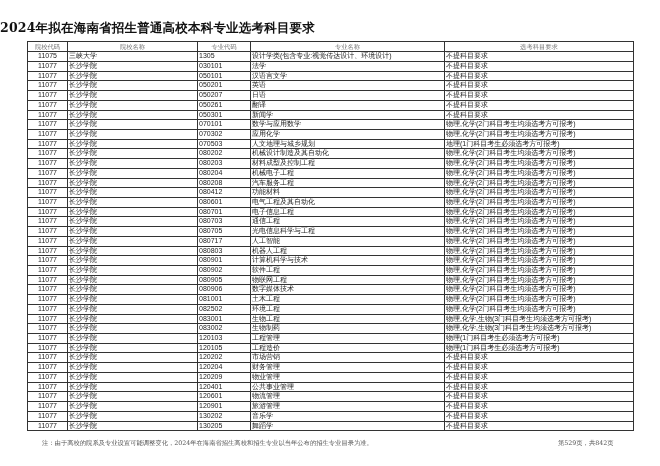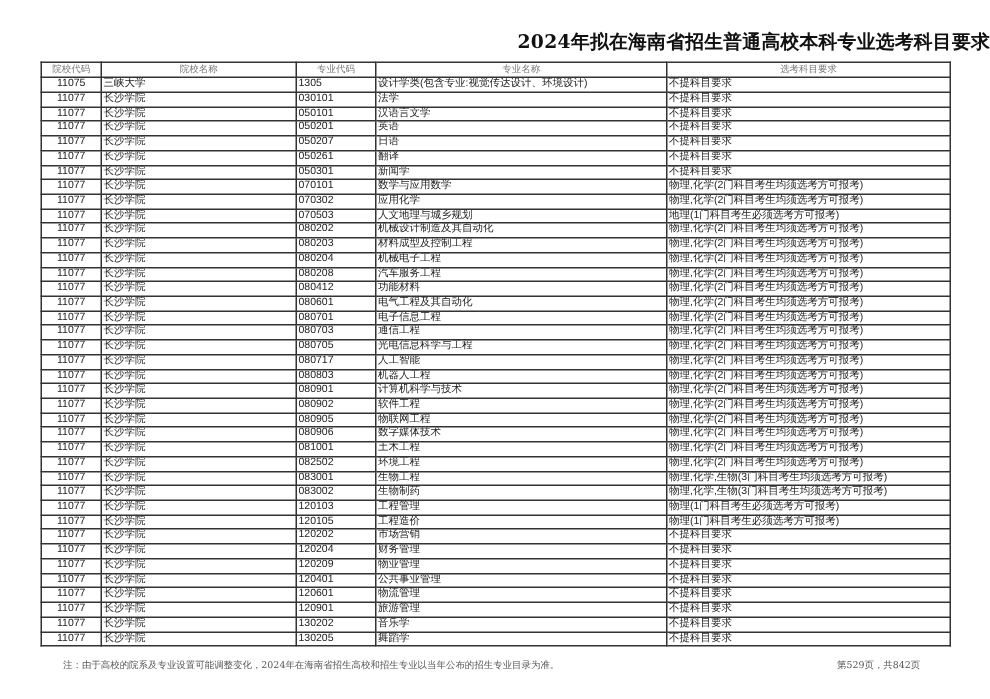--- a/index.html
+++ b/index.html
@@ -1,17 +1,17 @@
 <!DOCTYPE html>
 <html><head>
 <meta charset="utf-8">
 <style>
   html, body { margin:0; padding:0; background:#ffffff; }
   body { width:660px; height:466px; position:relative; overflow:hidden; font-family:"Liberation Sans","DejaVu Sans",sans-serif; color:#111; }
-  .title { position:absolute; left:0; top:20px; width:660px; text-align:right; font-family:"DejaVu Serif","Liberation Serif",serif; font-weight:bold; font-size:12.5px; letter-spacing:0.2px; color:#111; }
+  .title { position:absolute; left:0; top:20px; width:660px; text-align:left; font-family:"DejaVu Serif","Liberation Serif",serif; font-weight:bold; font-size:12.5px; letter-spacing:0.2px; color:#111; }
   table { position:absolute; left:27px; top:41px; width:606px; border-collapse:collapse; table-layout:fixed; border:1.3px solid #222; }
   col.c1 { width:40px; } col.c2 { width:130px; } col.c3 { width:53px; } col.c4 { width:194px; } col.c5 { width:189px; }
   th { height:9.2px; padding:0; font-weight:normal; font-family:"DejaVu Serif","Liberation Serif",serif; font-size:6.3px; color:#777; border:1px solid #333; text-align:center; line-height:9px; white-space:nowrap; overflow:hidden; }
   td { height:8.72px; padding:0 0 0 1px; font-size:7px; line-height:8.7px; border:1px solid #333; white-space:nowrap; overflow:hidden; color:#222; }
   td.code { text-align:center; padding:0; }
   .footer-note { position:absolute; left:42px; top:439px; font-size:6.3px; color:#555; font-family:"DejaVu Serif","Liberation Serif",serif; white-space:nowrap; }
   .page { position:absolute; left:558px; top:439px; font-size:6.3px; color:#555; font-family:"DejaVu Serif","Liberation Serif",serif; white-space:nowrap; }
 </style>
 </head>
 <body>

